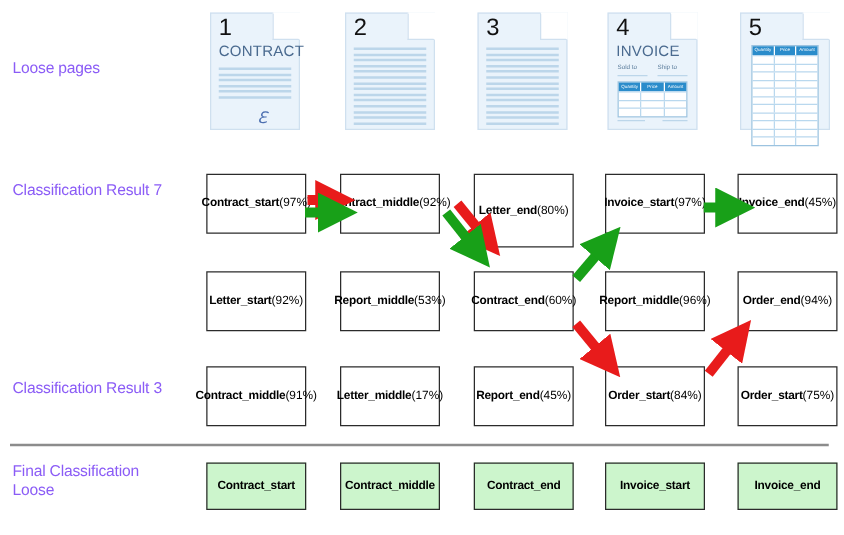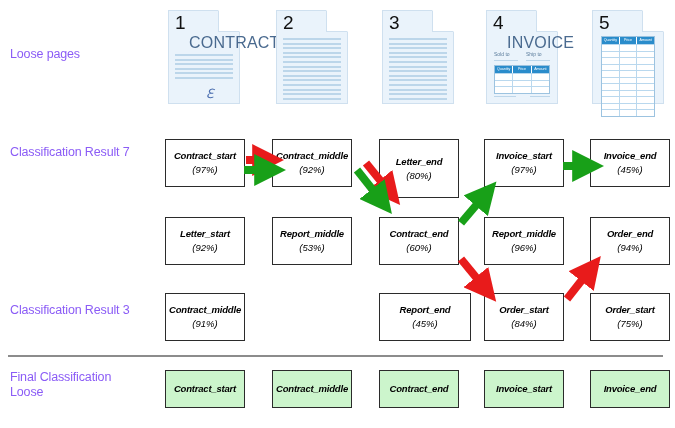--- a/index.html
+++ b/index.html
@@ -65,23 +65,23 @@
   .doc-num {
     position: absolute;
     left: 7px;
     top: 2px;
     font-size: 19px;
     color: #111111;
     font-family: "Liberation Sans", sans-serif;
   }
   .doc-title {
     position: absolute;
-    left: 21px;
+    left: 7px;
     top: 24px;
-    font-size: 16px;
+    font-size: 12px;
     color: #4a6a8f;
     letter-spacing: 0.2px;
   }
   .lines {
     position: absolute;
     left: 7px;
     right: 7px;
   }
   .lines i {
     display: block;
@@ -143,28 +143,27 @@
   }
   .tbl-row span:last-child { border-right: 0; }
 
   
   .cbox {
     position: absolute;
     box-sizing: border-box;
     background: #ffffff;
     border: 1.6px solid #2b2b2b;
     display: flex;
-    flex-direction: column;
+    flex-direction: row;
     align-items: center;
     justify-content: center;
     text-align: center;
     font-size: 9.5px;
     color: #000000;
     line-height: 1.45;
-    font-style: italic;
   }
   .cbox .lbl { font-weight: bold; letter-spacing: -0.2px; white-space: nowrap; }
   .cbox .pct { font-weight: normal; }
   .cbox.final {
     background: #ccf5cc;
     justify-content: center;
   }
 
   
   .sep {
@@ -397,21 +396,25 @@
   </div>
   <div class="cbox" style="left:590px; top:217px; width:80px; height:48px;">
     <div class="lbl">Order_end</div>
     <div class="pct">(94%)</div>
   </div>
 
   <div class="cbox" style="left:165px; top:293px; width:80px; height:48px;">
     <div class="lbl">Contract_middle</div>
     <div class="pct">(91%)</div>
   </div>
-  <div class="cbox" style="left:379px; top:293px; width:92px; height:48px;">
+  <div class="cbox" style="left:272px; top:293px; width:80px; height:48px;">
+    <div class="lbl">Letter_middle</div>
+    <div class="pct">(17%)</div>
+  </div>
+  <div class="cbox" style="left:379px; top:293px; width:80px; height:48px;">
     <div class="lbl">Report_end</div>
     <div class="pct">(45%)</div>
   </div>
   <div class="cbox" style="left:484px; top:293px; width:80px; height:48px;">
     <div class="lbl">Order_start</div>
     <div class="pct">(84%)</div>
   </div>
   <div class="cbox" style="left:590px; top:293px; width:80px; height:48px;">
     <div class="lbl">Order_start</div>
     <div class="pct">(75%)</div>

